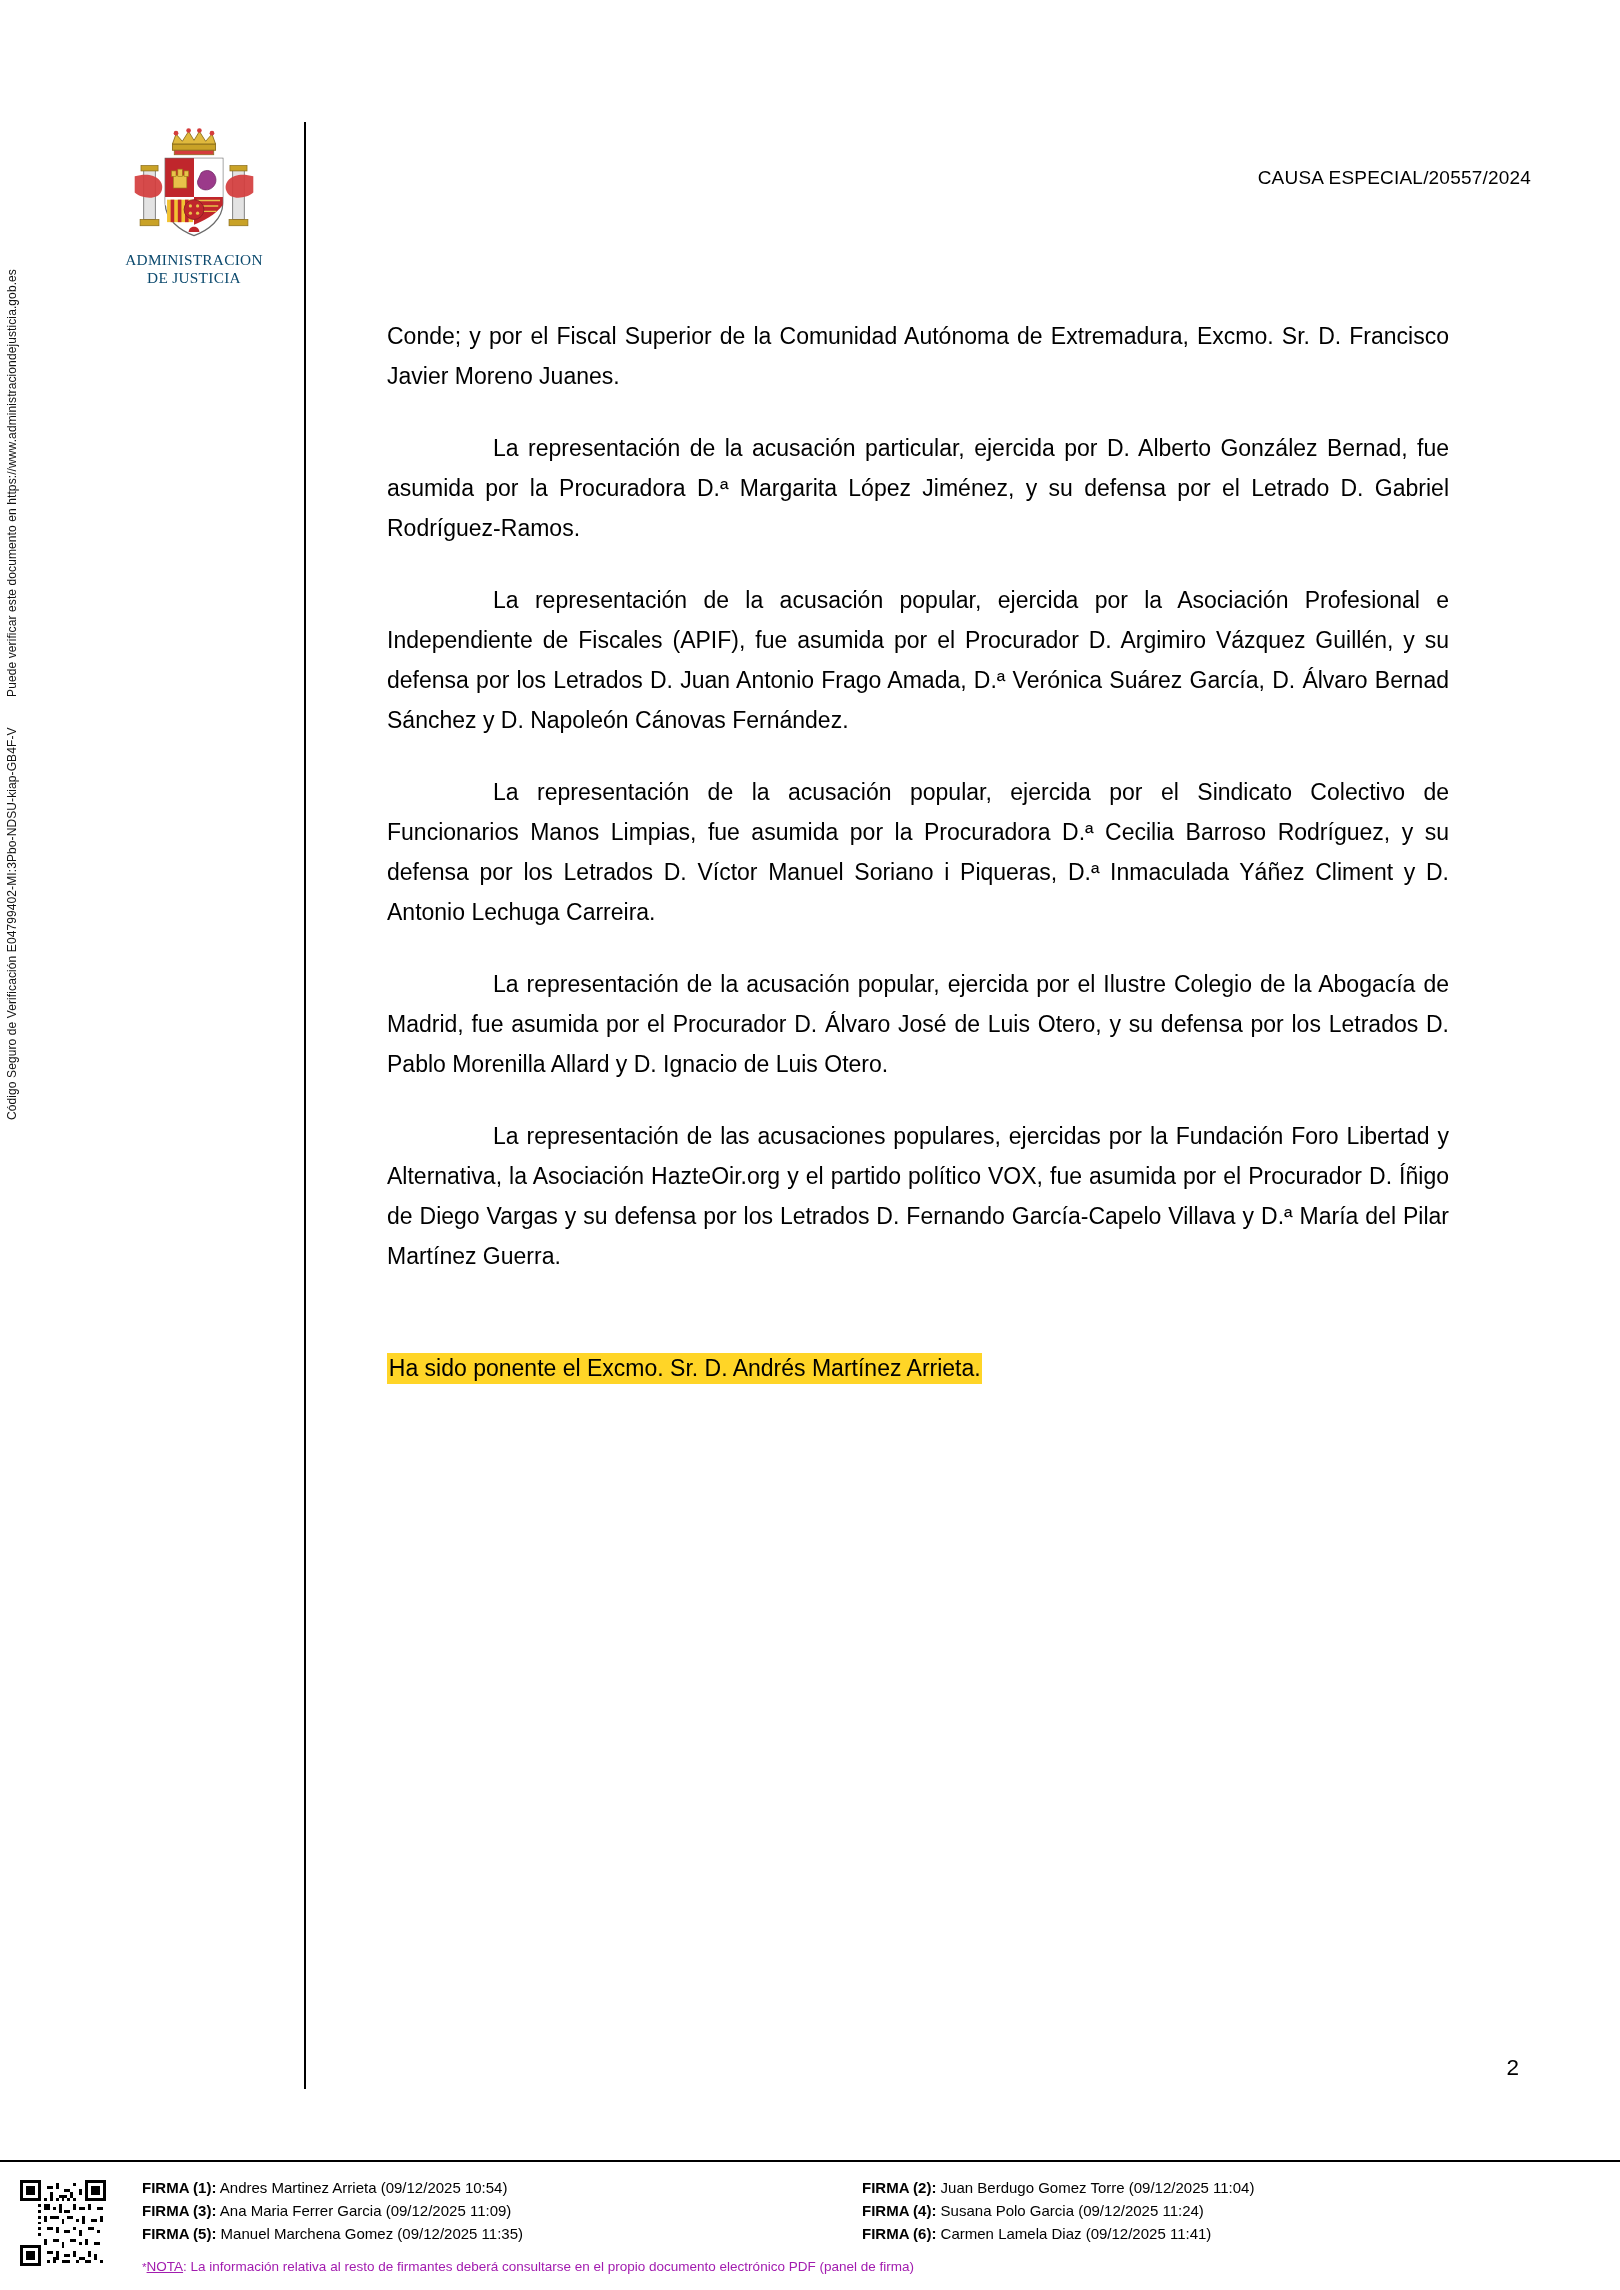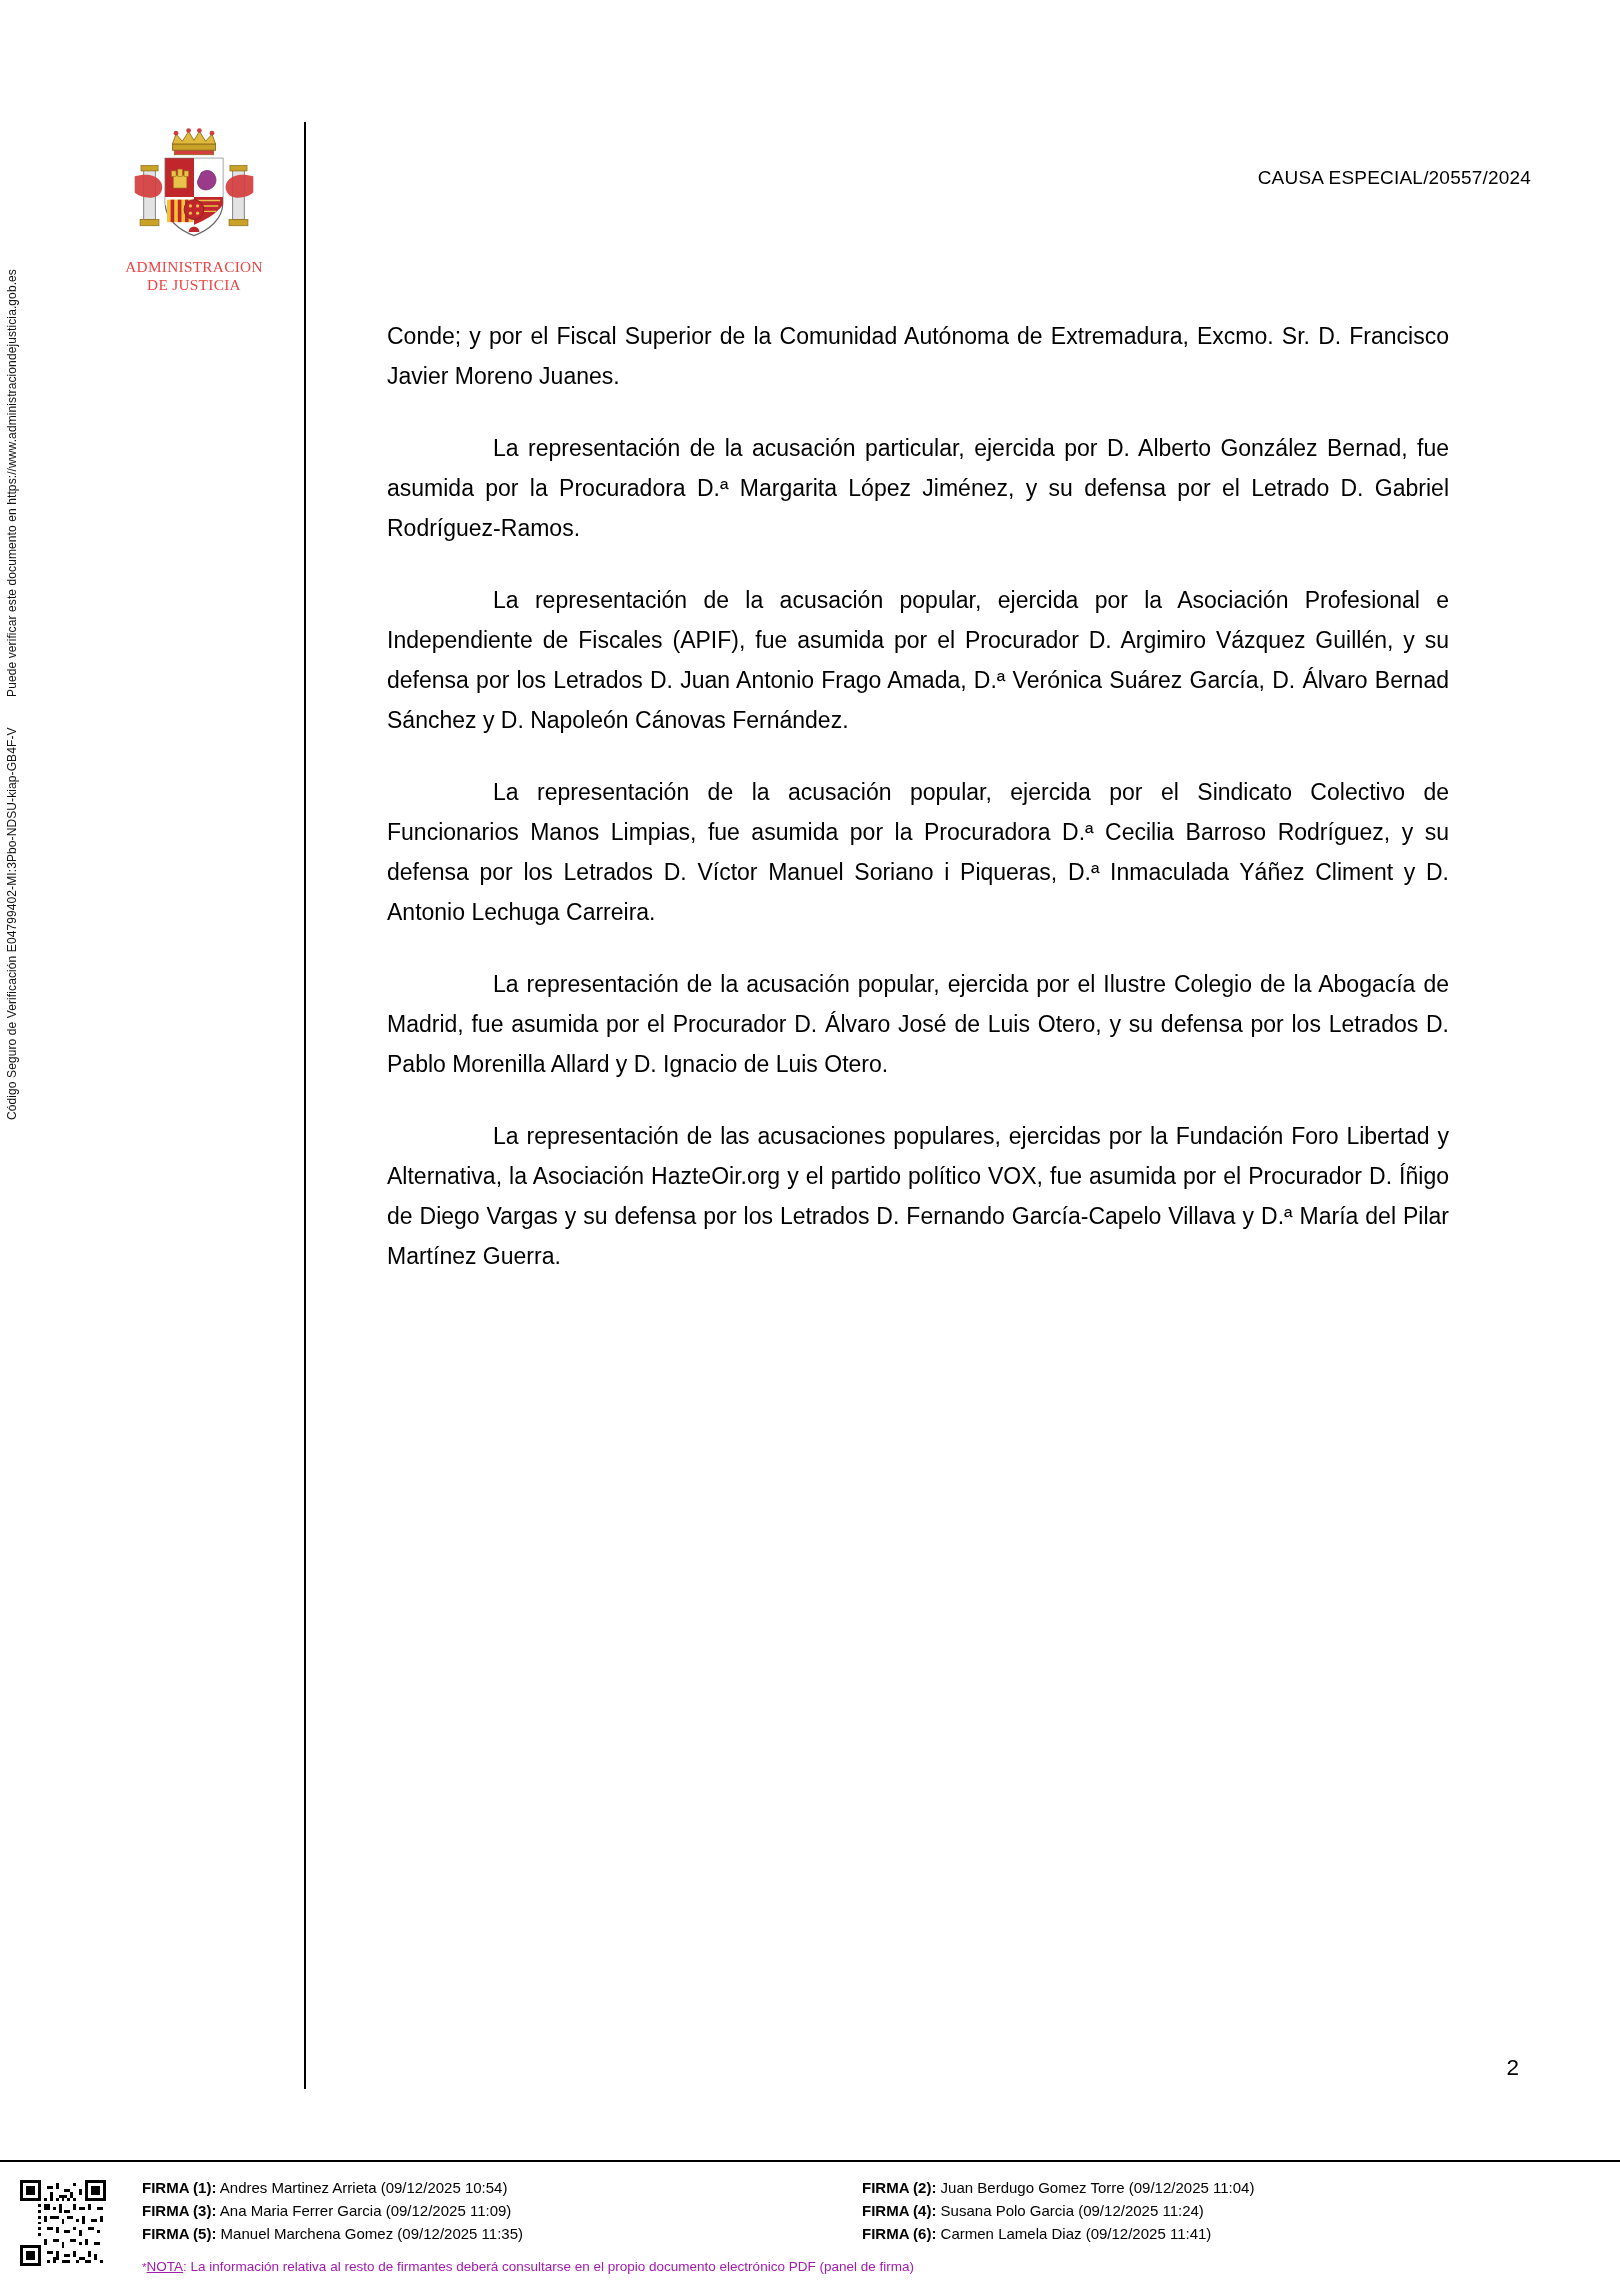--- a/index.html
+++ b/index.html
@@ -29,26 +29,26 @@
   
   .emblem-block {
     position: absolute;
     left: 97px;
     top: 126px;
     width: 194px;
     text-align: center;
   }
   .emblem-svg { display: block; margin: 0 auto; }
   .emblem-caption {
-    margin-top: 8px;
+    margin-top: 1px;
     font-family: "Liberation Serif", serif;
     font-size: 15.3px;
     letter-spacing: 0.3px;
     line-height: 1.15;
-    color: #ef4444;
+    color: #0c4a6e;
   }
 
   
   .vrule {
     position: absolute;
     left: 304px;
     top: 122px;
     width: 1.8px;
     height: 1967px;
     background: #000000;
@@ -235,20 +235,23 @@
   <span class="seg lnk">Puede verificar este documento en https://www.administraciondejusticia.gob.es</span>
 </div>
 
 <div class="doc-body">
   <p class="para no-indent">Conde; y por el Fiscal Superior de la Comunidad Autónoma de Extremadura, Excmo. Sr. D. Francisco Javier Moreno Juanes.</p>
   <p class="para indent">La representación de la acusación particular, ejercida por D. Alberto González Bernad, fue asumida por la Procuradora D.ª Margarita López Jiménez, y su defensa por el Letrado D. Gabriel Rodríguez-Ramos.</p>
   <p class="para indent">La representación de la acusación popular, ejercida por la Asociación Profesional e Independiente de Fiscales (APIF), fue asumida por el Procurador D. Argimiro Vázquez Guillén, y su defensa por los Letrados D. Juan Antonio Frago Amada, D.ª Verónica Suárez García, D. Álvaro Bernad Sánchez y D. Napoleón Cánovas Fernández.</p>
   <p class="para indent">La representación de la acusación popular, ejercida por el Sindicato Colectivo de Funcionarios Manos Limpias, fue asumida por la Procuradora D.ª Cecilia Barroso Rodríguez, y su defensa por los Letrados D. Víctor Manuel Soriano i Piqueras, D.ª Inmaculada Yáñez Climent y D. Antonio Lechuga Carreira.</p>
   <p class="para indent">La representación de la acusación popular, ejercida por el Ilustre Colegio de la Abogacía de Madrid, fue asumida por el Procurador D. Álvaro José de Luis Otero, y su defensa por los Letrados D. Pablo Morenilla Allard y D. Ignacio de Luis Otero.</p>
   <p class="para indent">La representación de las acusaciones populares, ejercidas por la Fundación Foro Libertad y Alternativa, la Asociación HazteOir.org y el partido político VOX, fue asumida por el Procurador D. Íñigo de Diego Vargas y su defensa por los Letrados D. Fernando García-Capelo Villava y D.ª María del Pilar Martínez Guerra.</p>
+  <p class="para highlight-line">
+    <span class="hl">Ha sido ponente  el Excmo. Sr. D. Andrés Martínez Arrieta.</span>
+  </p>
 </div>
 
 <div class="page-number">2</div>
 
 <div class="footer-rule"></div>
 <div class="footer">
   <div class="qr">
     <svg width="86" height="86" viewBox="0 0 29 29" shape-rendering="crispEdges">
       <rect width="29" height="29" fill="#ffffff"></rect>
       <g fill="#000000">

